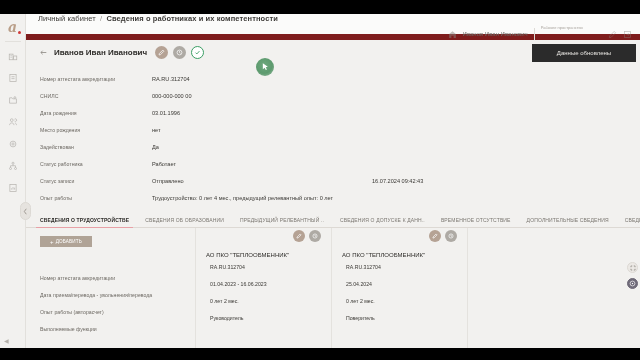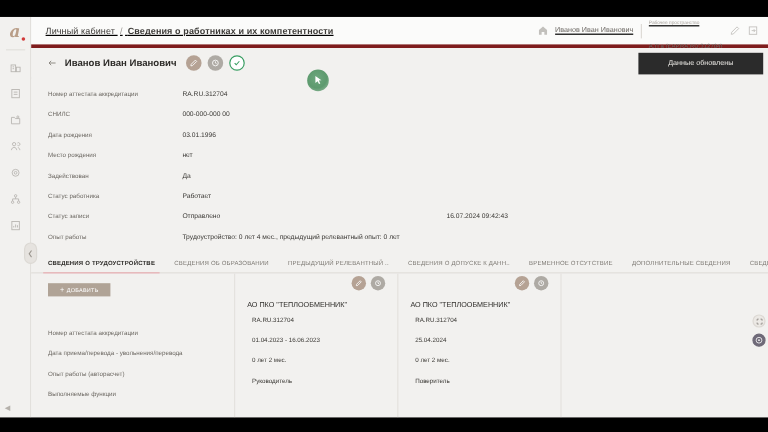--- a/index.html
+++ b/index.html
@@ -55,22 +55,22 @@
     display:flex; align-items:center; justify-content:center;
     opacity: .55;
   }
   .rail-item svg { display:block; }
 
   
   .topbar {
     position:absolute; top:0; left:26px;
     width: 614px; height: 26px;
     background:#fbfbfa;
-    border-bottom: 3px solid #7f1d1d;
-    display:flex; align-items:center;text-decoration:underline;
+    border-bottom: 6px solid #7f1d1d;
+    display:flex; align-items:flex-start;
   }
   .crumb {
     margin-left: 12px;
     font-size: 7.5px;
     color: #3c3a37;
     letter-spacing: .1px;
     white-space: nowrap;
   }
   .crumb .sep { color:#9a9692; margin: 0 2px; }
   .crumb .cur { font-weight: 600; }

